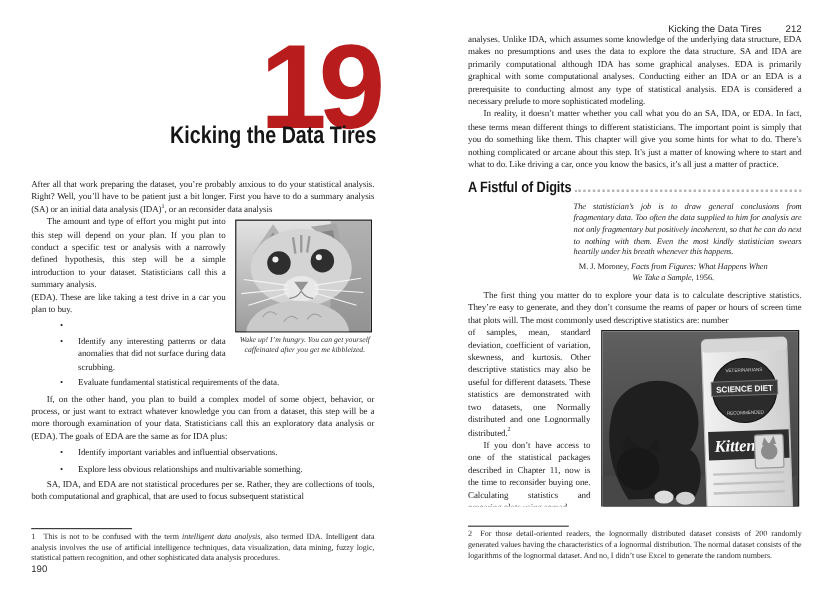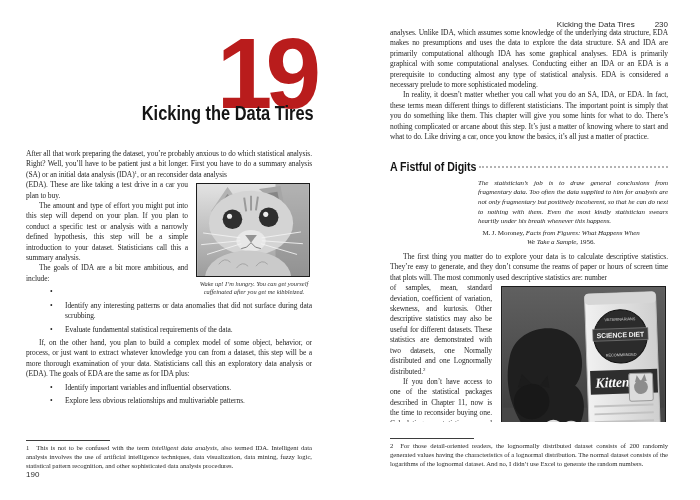--- a/index.html
+++ b/index.html
@@ -63,21 +63,21 @@
   .rp-header {
     position:absolute; top:20px; left:40px; width:278px;
     display:flex; justify-content:flex-end; align-items:baseline; gap:20px;
     font-family:"Liberation Sans", sans-serif; font-size:8px; color:#2a2a2a;
   }
   .rp-body {
     position:absolute; left:40px; top:28px; width:278px; height:394px;
     font-size:7.5px; line-height:10.4px; letter-spacing:-0.08px;
     text-align:justify; overflow:hidden;
   }
-  .section-head { display:flex; align-items:center; margin:20px 0 6px 0; }
+  .section-head { display:flex; align-items:flex-end; margin:9px 0 6px 0; }
   .section-head .sh-txt {
     font-family:"Liberation Sans", sans-serif; font-weight:700; font-size:12.5px;
     color:#141414; white-space:nowrap; transform:scaleX(0.85); transform-origin:0 100%;
   }
   .section-head .sh-leader { flex:1; border-bottom:2px dotted #b3b3b3; margin:0 0 2px -12px; }
 
   .quote {
     margin:2px 0 4px 88px; font-style:italic; font-size:7px; line-height:9.6px;
     text-align:justify; color:#242424;
   }
@@ -90,21 +90,21 @@
 <body>
 
 <div class="spread">
 
   <div class="page page-left">
 
     <div class="chapter-number">19</div>
     <div class="chapter-title">Kicking the Data Tires</div>
 
     <div class="lp-body">
-      <p class="bp"><span>After all that work preparing the dataset, you’re probably anxious to do which statistical analysis. Right? Well, you’ll have to be patient just a bit longer. First you have to do a summary analysis (SA) or an initial data analysis (IDA)</span><sup class="fnref">1</sup><span>, or an reconsider data analysis</span></p>
+      <p class="bp"><span>After all that work preparing the dataset, you’re probably anxious to do your statistical analysis. Right? Well, you’ll have to be patient just a bit longer. First you have to do a summary analysis (SA) or an initial data analysis (IDA)</span><sup class="fnref">1</sup><span>, or an reconsider data analysis</span></p>
 
       <div class="photo1-block">
         <svg class="photo-frame" width="114" height="94" viewBox="0 0 114 94" xmlns="http://www.w3.org/2000/svg">
           <defs>
             <linearGradient id="g1" x1="0" y1="0" x2="0" y2="1">
               <stop offset="0" stop-color="#e3e3e3"></stop>
                 <stop offset="1" stop-color="#9c9c9c"></stop>
             </linearGradient>
           </defs>
           <rect width="114" height="94" fill="url(#g1)"></rect>
@@ -125,23 +125,22 @@
           <path d="M44,55 L6,50 M44,58 L4,62 M45,61 L10,72 M66,55 L106,49 M66,58 L108,61 M65,61 L102,72" stroke="#f3f3f3" stroke-width="0.9"></path>
           <ellipse cx="52" cy="96" rx="44" ry="28" fill="#cacaca"></ellipse>
           <path d="M22,82 q6,-8 12,-2 M40,86 q6,-8 12,-2 M60,84 q6,-8 12,-2" stroke="#a3a3a3" stroke-width="1" fill="none"></path>
         </svg>
         <div class="photo-cap">
           <span>Wake up! I’m hungry. You can get yourself</span><br>
           <span>caffeinated after you get me kibbleized.</span>
         </div>
       </div>
 
+      <p class="bp ind">The amount and type of effort you might put into this step will depend on your plan. If you plan to conduct a specific test or analysis with a narrowly defined hypothesis, this step will be a simple introduction to your dataset. Statisticians call this a summary analysis.</p>
       <p class="bp">(EDA). These are like taking a test drive in a car you plan to buy.</p>
-      <p class="bp ind">The amount and type of effort you might put into this step will depend on your plan. If you plan to conduct a specific test or analysis with a narrowly defined hypothesis, this step will be a simple introduction to your dataset. Statisticians call this a summary analysis.</p>
-      <p class="bp ind">The goals of IDA are a bit more ambitious, and include:</p>
 
       <div class="bullet">
         <span class="dot">•</span>
       </div>
       <div class="bullet">
         <span class="dot">•</span>
         <span class="btxt">Identify any interesting patterns or data anomalies that did not surface during data scrubbing.</span>
       </div>
       <div class="bullet">
         <span class="dot">•</span>
@@ -149,38 +148,39 @@
       </div>
 
       <p class="bp ind">If, on the other hand, you plan to build a complex model of some object, behavior, or process, or just want to extract whatever knowledge you can from a dataset, this step will be a more thorough examination of your data. Statisticians call this an exploratory data analysis or (EDA). The goals of EDA are the same as for IDA plus:</p>
 
       <div class="bullet">
         <span class="dot">•</span>
         <span class="btxt">Identify important variables and influential observations.</span>
       </div>
       <div class="bullet">
         <span class="dot">•</span>
-        <span class="btxt">Explore less obvious relationships and multivariable patterns.</span>
-      </div>
-
+        <span class="btxt">Explore less obvious relationships and multivariable something.</span>
+      </div>
+
+      <p class="bp ind">SA, IDA, and EDA are not statistical procedures per se. Rather, they are collections of tools, both computational and graphical, that are used to focus subsequent statistical</p>
     </div>
 
     <div class="footnote lp-foot">
       <div class="foot-rule"></div>
       <div><span class="fn-num">1</span><span>This is not to be confused with the term </span><span class="fn-it">intelligent data analysis</span><span>, also termed IDA. Intelligent data analysis involves the use of artificial intelligence techniques, data visualization, data mining, fuzzy logic, statistical pattern recognition, and other sophisticated data analysis procedures.</span></div>
     </div>
 
     <div class="lp-pagenum">190</div>
   </div>
 
   <div class="page page-right">
 
     <div class="rp-header">
       <span>Kicking the Data Tires</span>
-      <span>230</span>
+      <span>212</span>
     </div>
 
     <div class="rp-body">
       <p class="bp">analyses. Unlike IDA, which assumes some knowledge of the underlying data structure, EDA makes no presumptions and uses the data to explore the data structure. SA and IDA are primarily computational although IDA has some graphical analyses. EDA is primarily graphical with some computational analyses. Conducting either an IDA or an EDA is a prerequisite to conducting almost any type of statistical analysis. EDA is considered a necessary prelude to more sophisticated modeling.</p>
       <p class="bp ind">In reality, it doesn’t matter whether you call what you do an SA, IDA, or EDA. In fact, these terms mean different things to different statisticians. The important point is simply that you do something like them. This chapter will give you some hints for what to do. There’s nothing complicated or arcane about this step. It’s just a matter of knowing where to start and what to do. Like driving a car, once you know the basics, it’s all just a matter of practice.</p>
 
       <div class="section-head">
         <span class="sh-txt">A Fistful of Digits</span>
         <span class="sh-leader"></span>
       </div>

